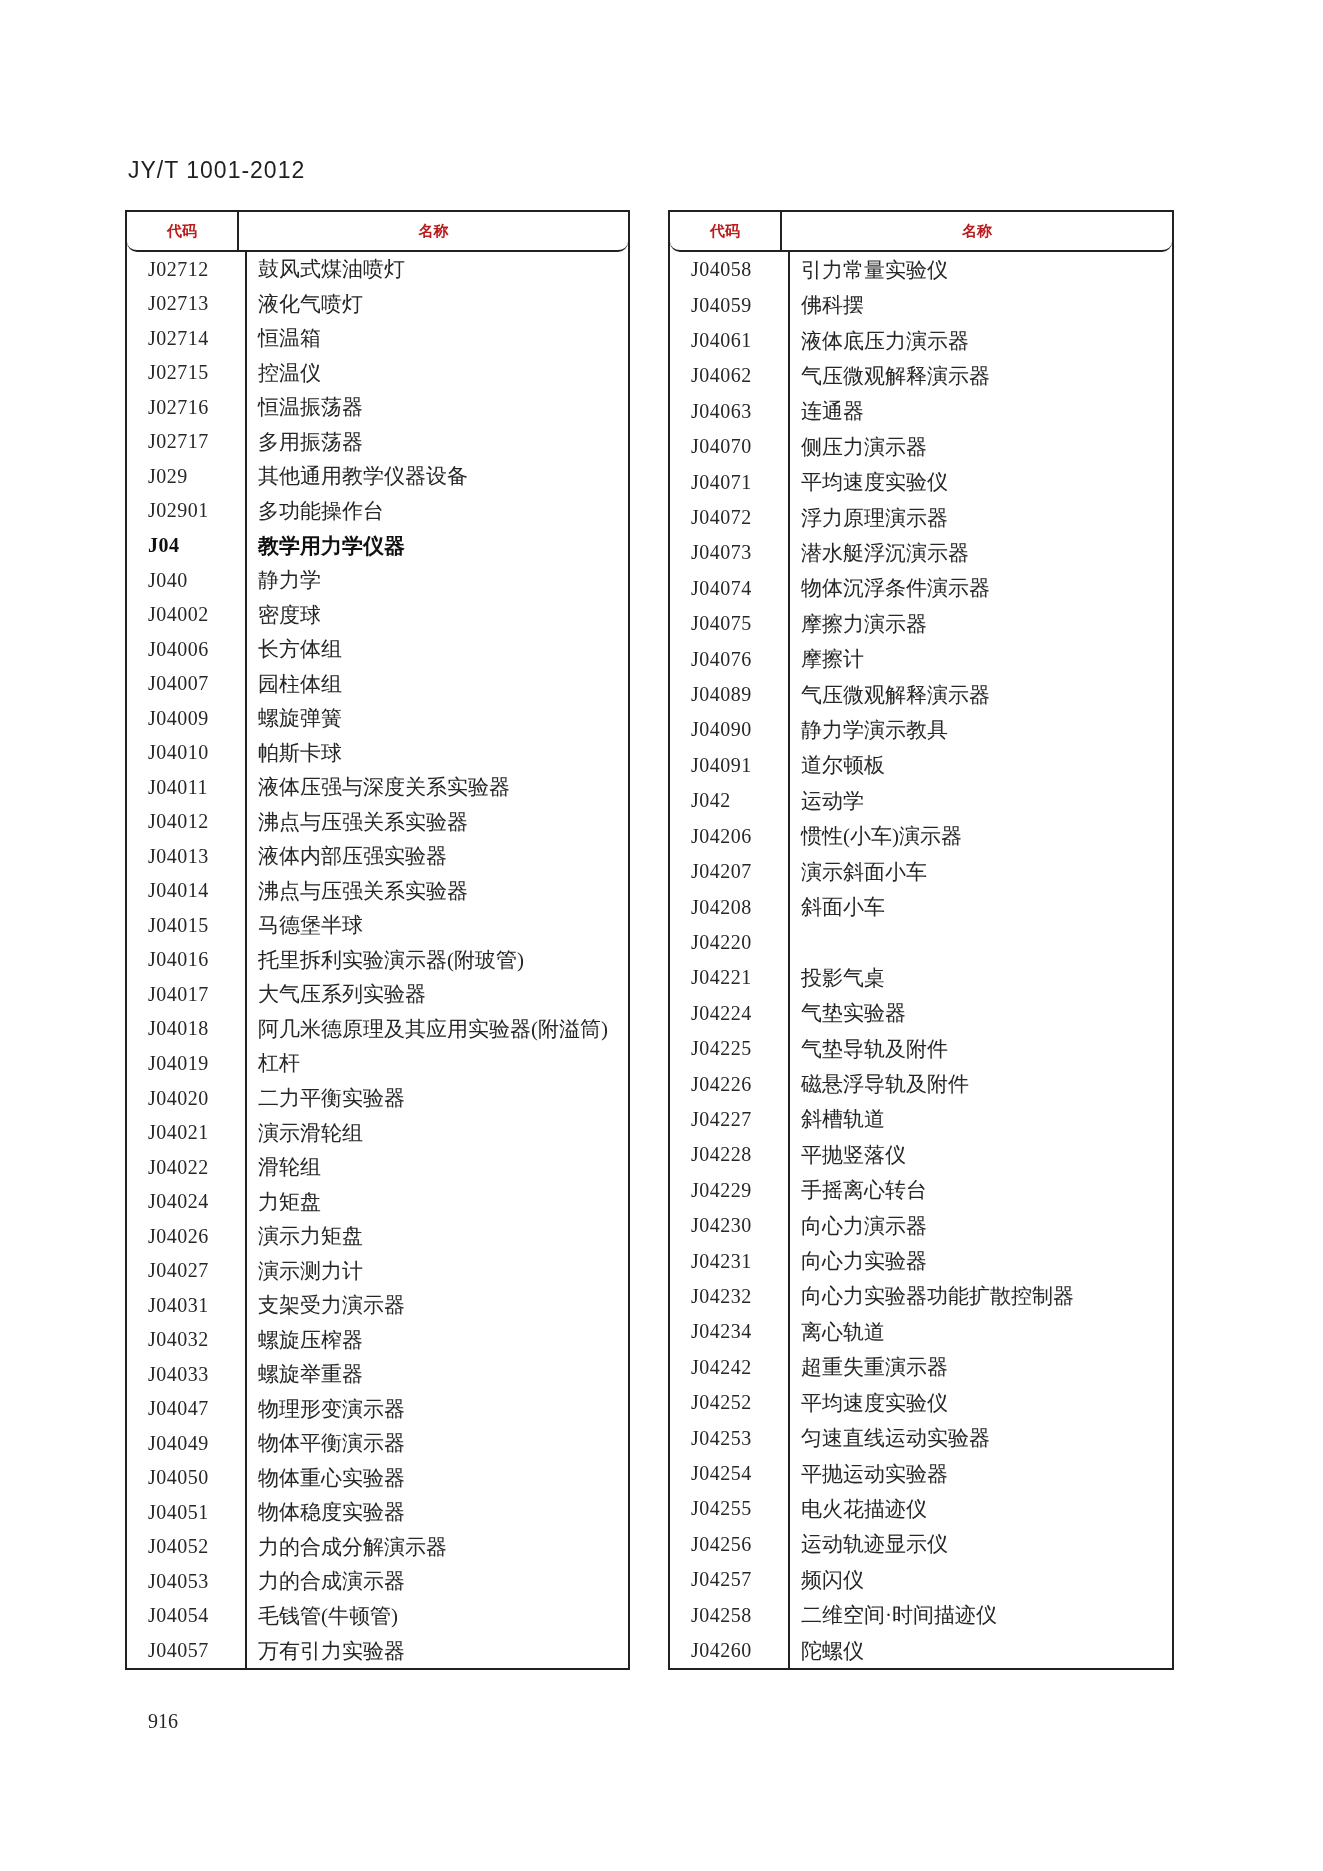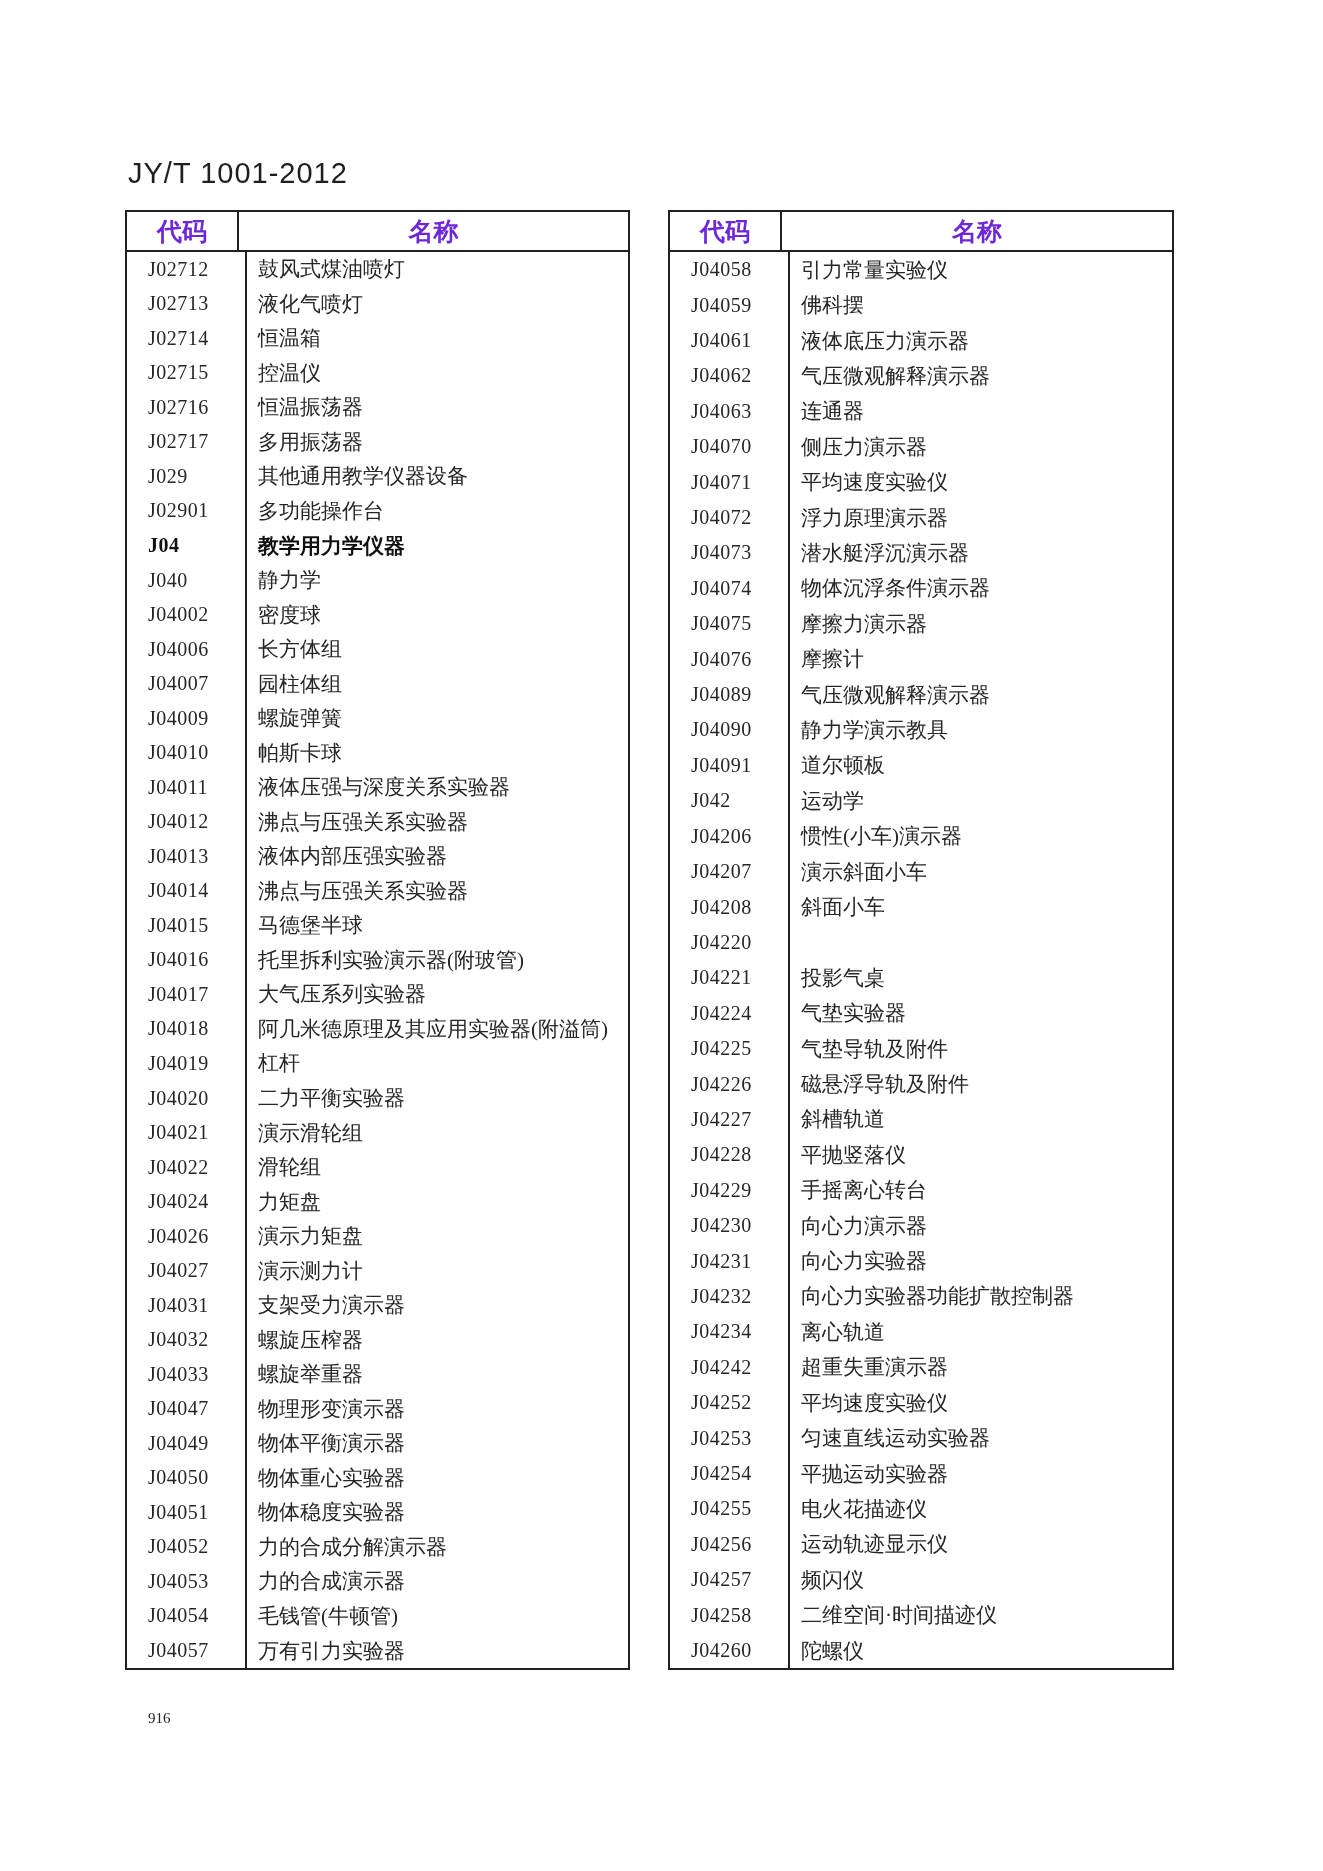--- a/index.html
+++ b/index.html
@@ -10,21 +10,21 @@
     background:#ffffff;
     font-family:"Liberation Serif","DejaVu Serif",serif;
     color:#232323;
     overflow:hidden;
   }
   .doc-number{
     position:absolute;
     left:128px;
     top:157px;
     font-family:"Liberation Sans","DejaVu Sans",sans-serif;
-    font-size:29px;
+    font-size:23px;
     letter-spacing:1px;
     color:#1f1f1f;
     white-space:pre;
   }
   .ctable{
     position:absolute;
     top:210px;
     height:1460px;
     border:2px solid #212121;
     box-sizing:border-box;
@@ -32,22 +32,23 @@
     flex-direction:column;
     background:#fff;
   }
   .ctable.left{left:125px;width:505px;}
   .ctable.right{left:668px;width:506px;}
   .thead{
     display:flex;
     flex:0 0 38px;
     border-bottom:2px solid #212121;
     font-weight:bold;
-    font-size:25px;
-    color:#6d28d9;
+    font-size:15px;
+    color:#b91c1c;
+    border-radius:10px;
   }
   .th-code{
     width:112px;
     flex:0 0 112px;
     border-right:2px solid #212121;
     display:flex;
     align-items:center;
     justify-content:center;
     box-sizing:border-box;
   }
@@ -92,21 +93,21 @@
   }
   .trow.bold .cell-code,
   .trow.bold .cell-name{
     font-weight:bold;
     color:#101010;
   }
   .page-number{
     position:absolute;
     left:148px;
     top:1710px;
-    font-size:15px;
+    font-size:20px;
     color:#262626;
   }
 </style>
 </head>
 <body>
 
 <div class="page">
 
   <div class="doc-number">JY/T 1001-2012</div>
 

